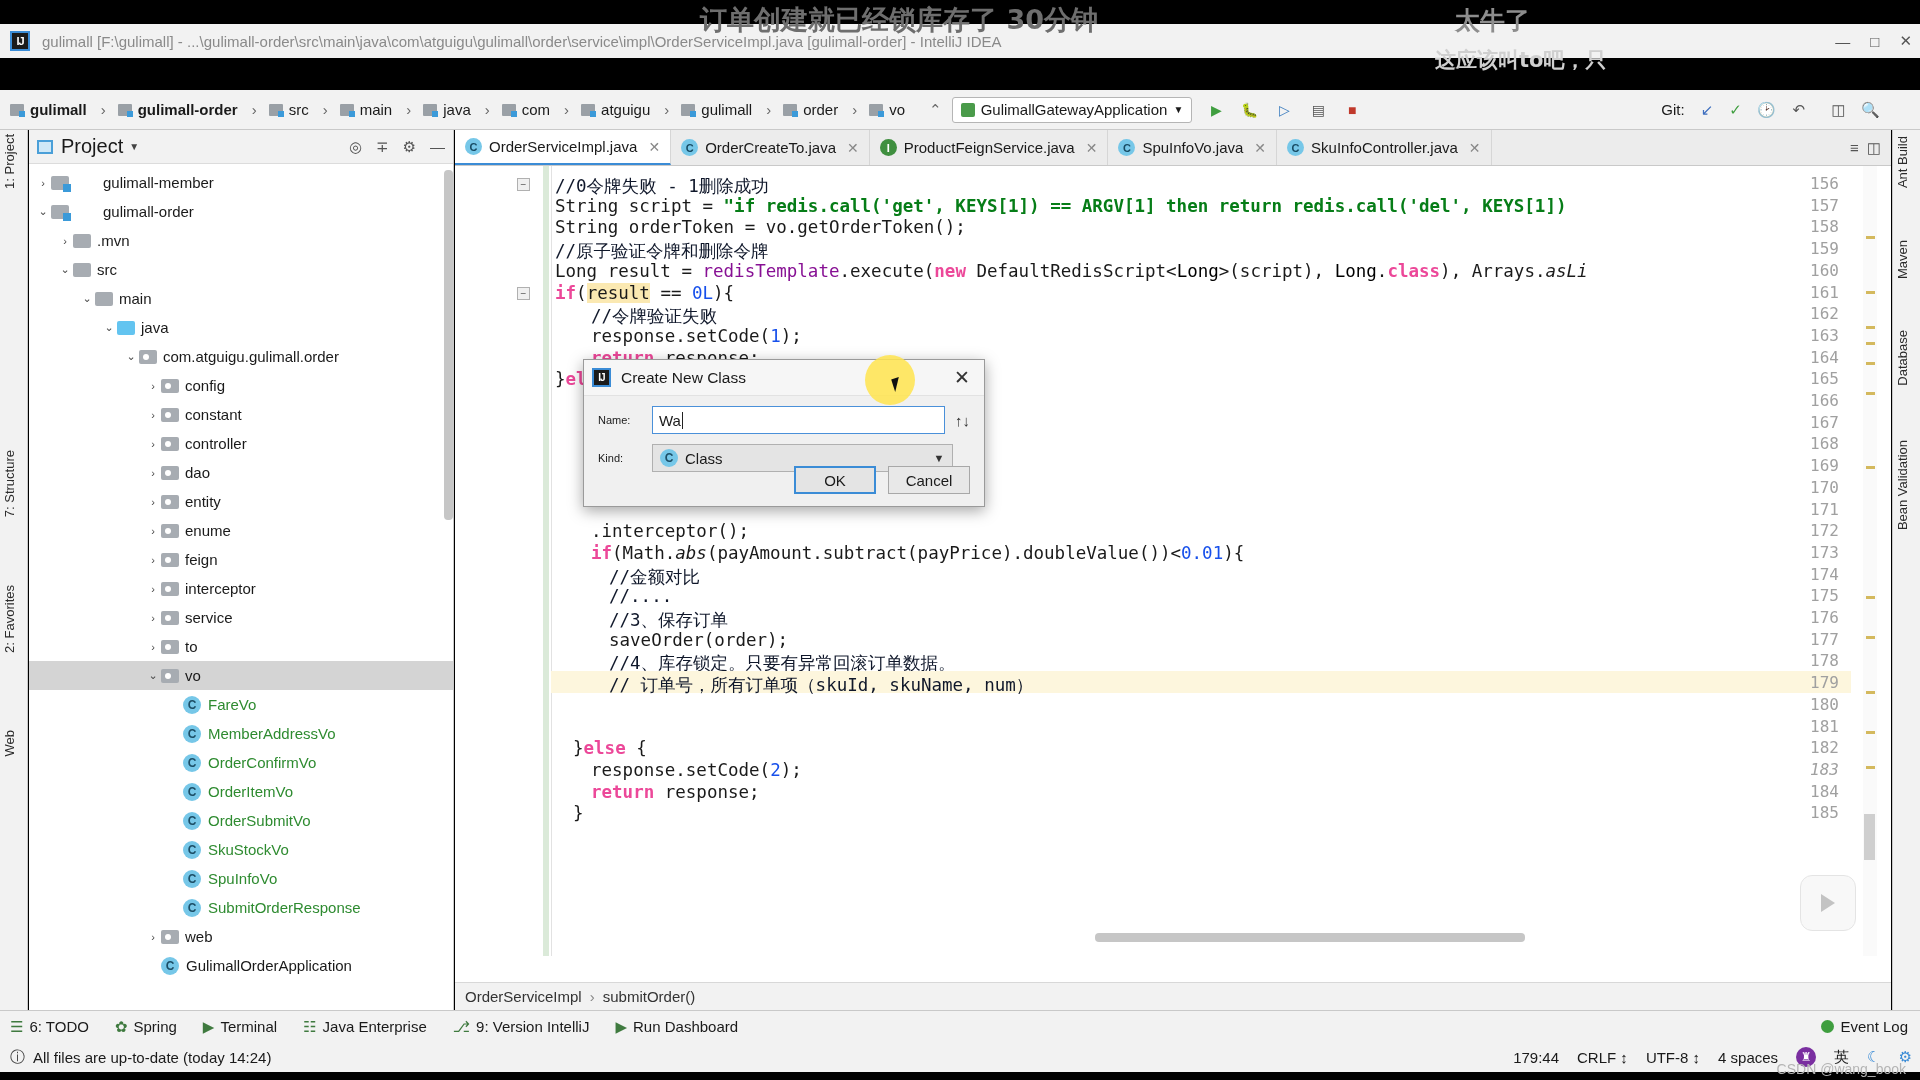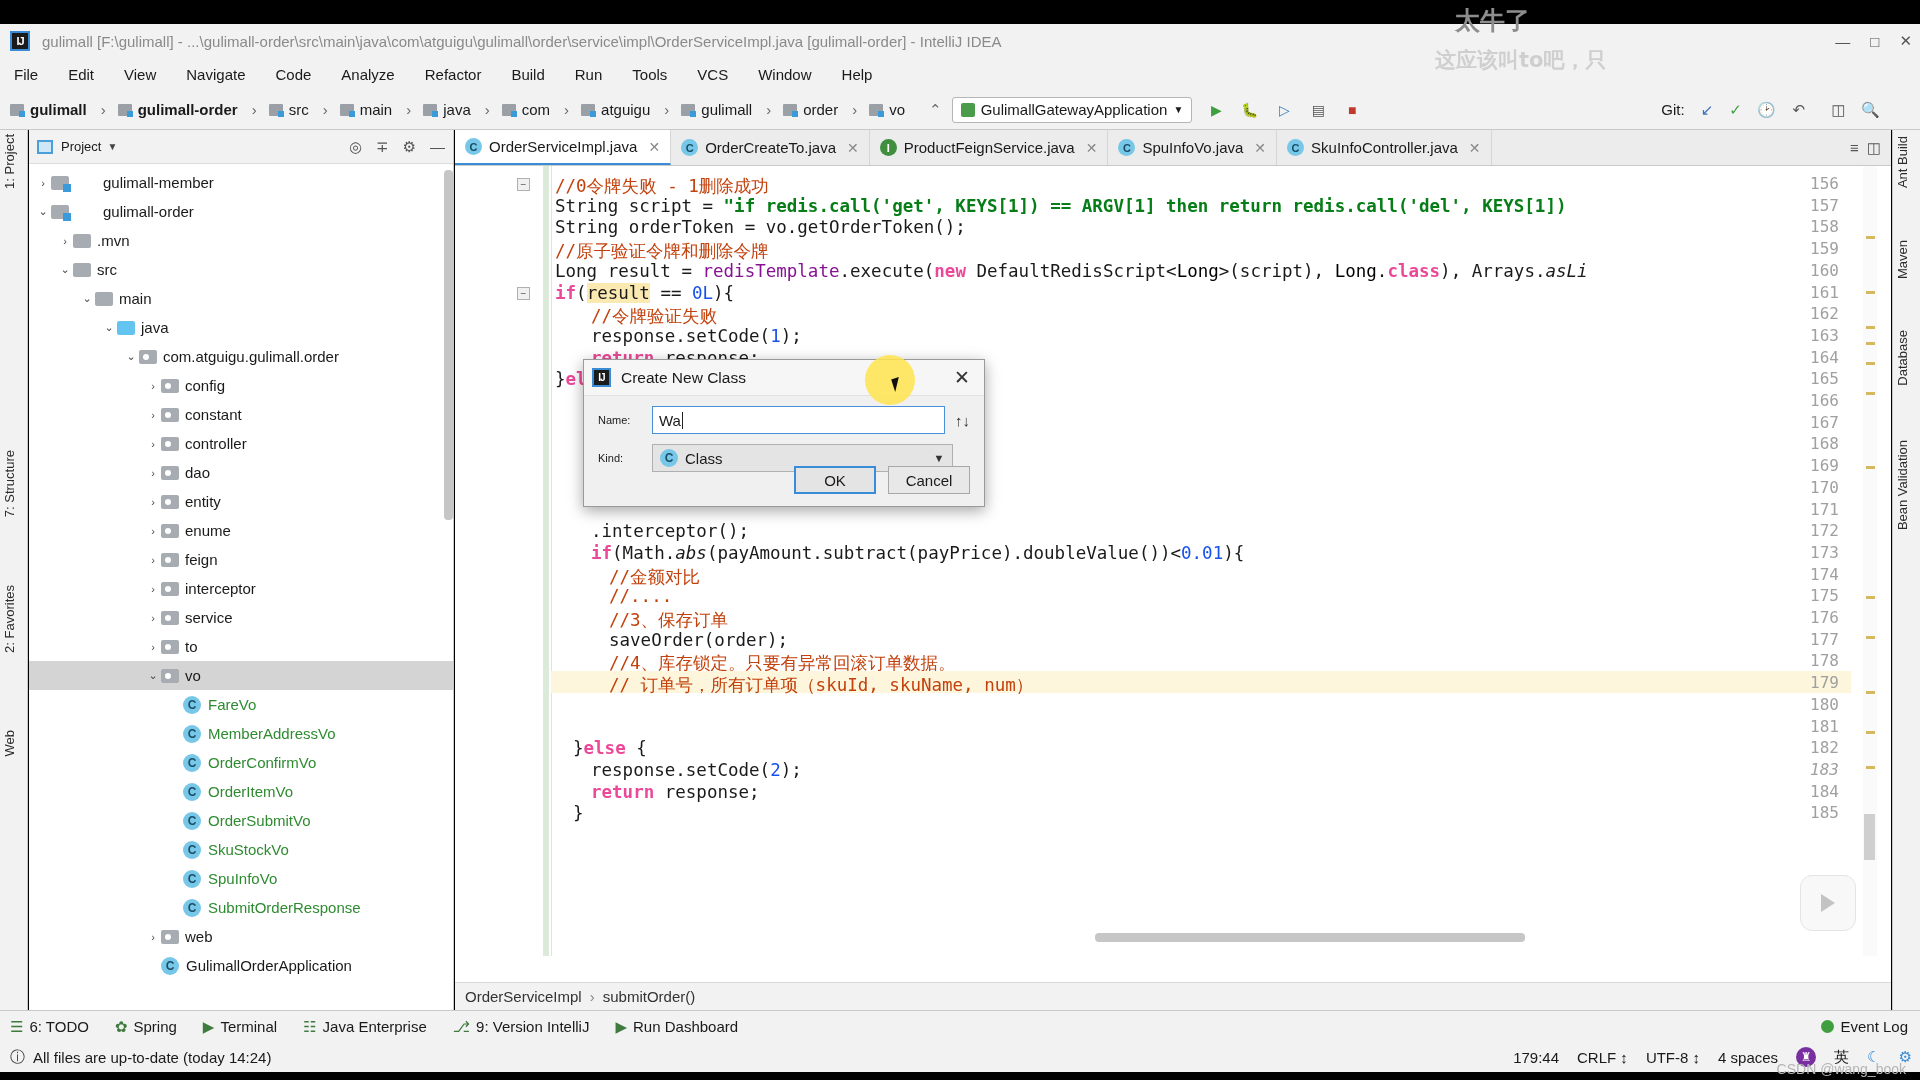--- a/index.html
+++ b/index.html
@@ -44,21 +44,21 @@
   .vtab { position:absolute; left:2px; writing-mode:vertical-rl; transform:rotate(180deg);
           font-size:13px; color:#2b2b2b; white-space:nowrap; }
   .rightstrip { position:absolute; right:0; top:130px; width:28px; height:880px; background:#f2f2f2;
                 border-left:1px solid #c9c9c9; }
 
   
   .projpanel { position:absolute; left:29px; top:130px; width:425px; height:880px;
                background:#fff; border-right:1px solid #c9c9c9; }
   .proj-head { height:34px; background:#f2f2f2; display:flex; align-items:center; padding:0 8px;
                border-bottom:1px solid #dcdcdc; }
-  .proj-head .lbl { margin-left:8px; font-size:13px; }
+  .proj-head .lbl { margin-left:8px; font-size:20px; }
   .proj-head .acts { margin-left:auto; display:flex; gap:14px; color:#555; }
   .tree { position:relative; padding-top:4px; font-size:15px; overflow:hidden; height:844px; }
   .node { display:flex; align-items:center; height:29px; white-space:nowrap; padding-right:6px; }
   .node.sel { background:#d4d4d4; }
   .arrow { width:16px; text-align:center; color:#4a4a4a; font-size:11px; flex:0 0 16px; }
   .ficon { width:18px; height:14px; margin-right:6px; flex:0 0 18px; position:relative;
            background:#a7acb2; border-radius:2px; }
   .ficon.pkg::after{content:"";position:absolute;left:4px;top:4px;width:6px;height:6px;background:#fff;border-radius:50%;}
   .ficon.src::after{content:"";position:absolute;right:-2px;bottom:-2px;width:8px;height:8px;background:#3b9ad9;}
   .ficon.blue { background:#63c4f0; }
@@ -85,21 +85,21 @@
   .gutter { position:absolute; left:0; top:0; width:96px; height:100%; background:#fff; }
   .lnum { position:absolute; right:52px; font-family:"DejaVu Sans Mono", monospace;
           font-size:16px; color:#a0a0a0; text-align:right; width:46px; }
   .fold { position:absolute; left:62px; width:13px; height:13px; border:1px solid #b0b0b0;
           background:#f0f0f0; color:#555; font-size:10px; line-height:11px; text-align:center; }
   .codeline { position:absolute; left:100px; font-family:"DejaVu Sans Mono", monospace;
               font-size:17.5px; white-space:pre; color:#1a1a1a; }
   .hl-row { position:absolute; left:96px; right:40px; height:22px; background:#fdf6dd; }
   .kw { color:#ec4899; font-weight:bold; }
   .str { color:#067d17; font-weight:bold; }
-  .cmt-g { color:#c2410c; }
+  .cmt-g { color:#0f172a; }
   .num { color:#1750eb; }
   .cls { color:#000; }
   .fld { color:#871094; }
   .ital { font-style:italic; }
   .hlbox { background:#fbe9b2; }
   .vline { position:absolute; width:1px; background:#e2e2e2; }
 
   .markerbar { position:absolute; right:14px; top:0; width:14px; height:790px; background:#fafafa; }
   .mk { position:absolute; right:2px; width:9px; height:3px; }
   .editor-scroll-h { position:absolute; left:640px; bottom:14px; width:430px; height:9px;
@@ -169,35 +169,20 @@
   <div class="titlebar">
     <div class="ij-logo">IJ</div>
     <div class="title-text">gulimall [F:\gulimall] - ...\gulimall-order\src\main\java\com\atguigu\gulimall\order\service\impl\OrderServiceImpl.java [gulimall-order] - IntelliJ IDEA</div>
     <div class="win-btns">
       <span>—</span>
       <span>□</span>
       <span>✕</span>
     </div>
   </div>
 
-  <div class="menubar" id="menubar">
-      <span class="mi">File</span>
-      <span class="mi">Edit</span>
-      <span class="mi">View</span>
-      <span class="mi">Navigate</span>
-      <span class="mi">Code</span>
-      <span class="mi">Analyze</span>
-      <span class="mi">Refactor</span>
-      <span class="mi">Build</span>
-      <span class="mi">Run</span>
-      <span class="mi">Tools</span>
-      <span class="mi">VCS</span>
-      <span class="mi">Window</span>
-      <span class="mi">Help</span>
-    </div>
 
   <div class="toolbar">
     <div id="crumbs" style="display:flex;align-items:center;">
         <span class="crumb bold">
           <span class="fic"></span>
           <span>gulimall</span>
         </span>
         <span class="crumb-sep">›</span>
         <span class="crumb bold">
           <span class="fic"></span>
@@ -635,20 +620,21 @@
     </div>
     <div class="dlg-btns">
       <span class="btn default">OK</span>
       <span class="btn">Cancel</span>
     </div>
   </div>
 
   <div class="cursor-ring"></div>
   <div class="cursor-arrow"></div>
 
+  <div class="wm wm-top">订单创建就已经锁库存了  30分钟</div>
   <div class="wm wm-r1">太牛了</div>
   <div class="wm wm-r2">这应该叫to吧，只</div>
   <div class="csdn">CSDN @wang_book</div>
   <div class="playbtn">
       <div class="playtri"></div>
     </div>
 
 </div>
 
 </body></html>

